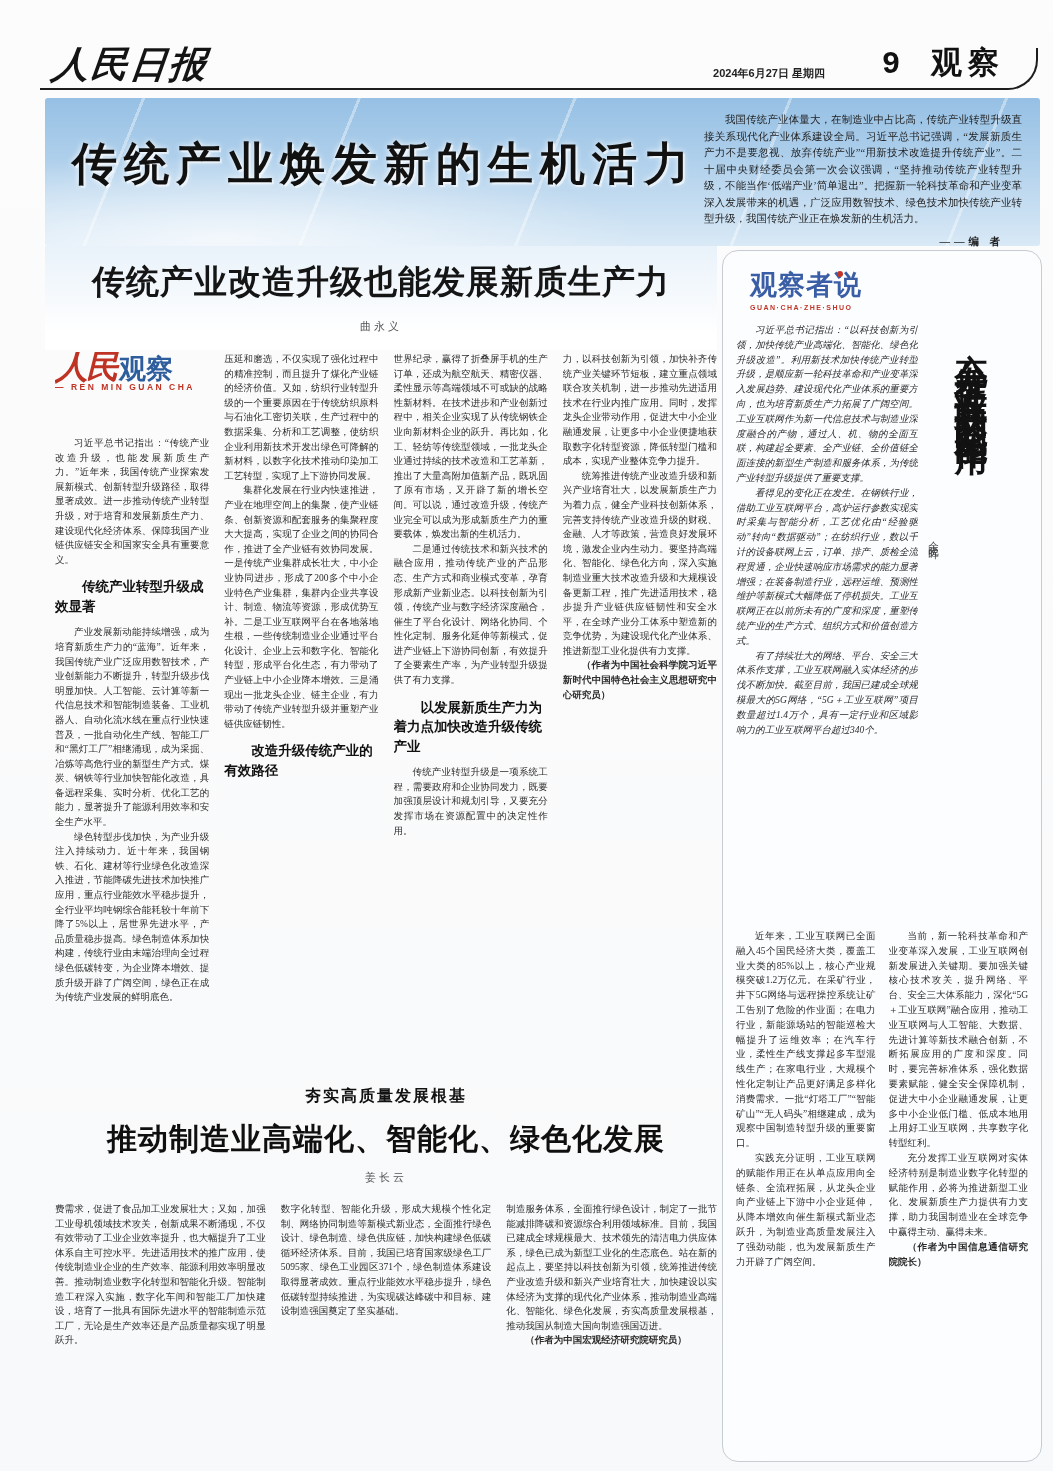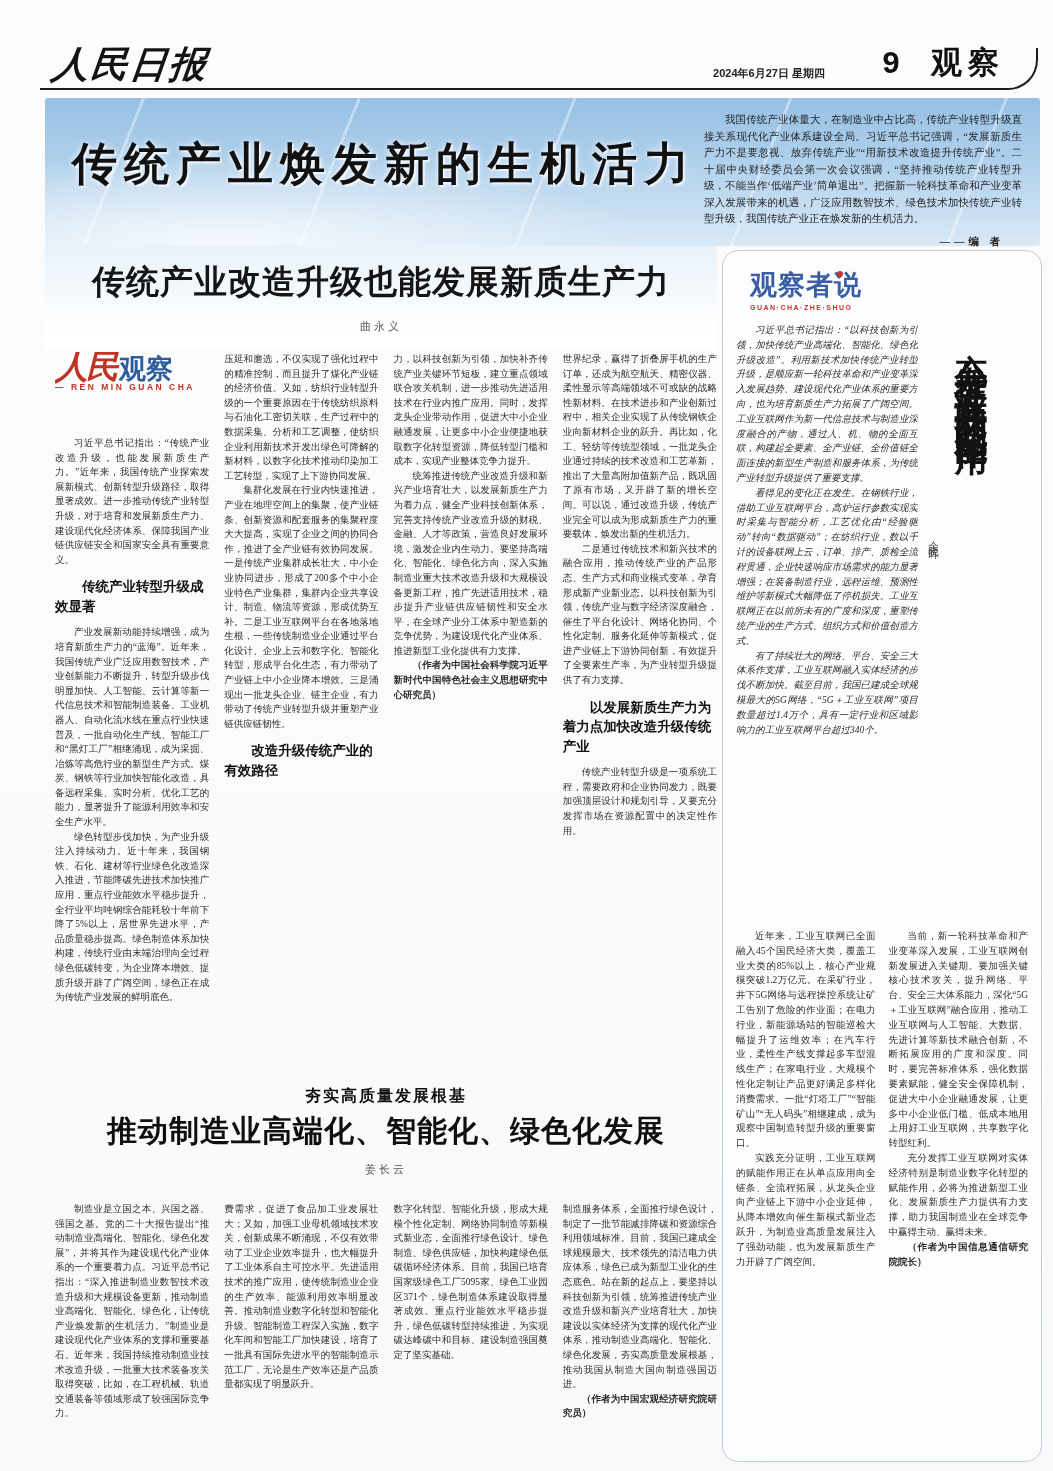--- a/index.html
+++ b/index.html
@@ -105,21 +105,21 @@
     writing-mode:vertical-rl; font-family:"Liberation Sans","DejaVu Sans",sans-serif;
     font-weight:900; font-size:33px; letter-spacing:7px; color:#121212; margin:4px 0 0 6px;
   }
   .obs-lower { display:flex; gap:13px; margin-top:12px; height:540px; }
   .obs-col { flex:1 1 0; font-size:9.5px; line-height:14.8px; text-align:justify; overflow:hidden; }
   .obs-col p { margin:0; text-indent:2em; }
   
   .bottom-head { position:absolute; left:55px; top:1084px; width:662px; text-align:center; }
   .bottom-kicker { margin:2px; font-size:16px; font-weight:bold; letter-spacing:2px;
     font-family:"Liberation Sans",sans-serif; color:#111; }
-  .bottom-title { margin:4px 0 0; font-size:30px; font-weight:900; letter-spacing:1px;
+  .bottom-title { margin:12px 0 0; font-size:30px; font-weight:900; letter-spacing:1px;
     font-family:Liberation Sans, sans-serif; color:#0f0f0f; white-space:nowrap; }
   .bottom-byline { margin:10px 0 0; font-size:11px; color:#555; letter-spacing:3px; }
   .bottom-cols {
     position:absolute; left:55px; top:1202px; width:662px; height:260px;
     display:flex; gap:15px;
   }
 </style>
 </head>
 <body>
 
@@ -156,29 +156,29 @@
       <div class="subhead">传统产业转型升级成效显著</div>
       <p>产业发展新动能持续增强，成为培育新质生产力的“蓝海”。近年来，我国传统产业广泛应用数智技术，产业创新能力不断提升，转型升级步伐明显加快。人工智能、云计算等新一代信息技术和智能制造装备、工业机器人、自动化流水线在重点行业快速普及，一批自动化生产线、智能工厂和“黑灯工厂”相继涌现，成为采掘、冶炼等高危行业的新型生产方式。煤炭、钢铁等行业加快智能化改造，具备远程采集、实时分析、优化工艺的能力，显著提升了能源利用效率和安全生产水平。</p>
       <p>绿色转型步伐加快，为产业升级注入持续动力。近十年来，我国钢铁、石化、建材等行业绿色化改造深入推进，节能降碳先进技术加快推广应用，重点行业能效水平稳步提升，全行业平均吨钢综合能耗较十年前下降了5%以上，居世界先进水平，产品质量稳步提高。绿色制造体系加快构建，传统行业由末端治理向全过程绿色低碳转变，为企业降本增效、提质升级开辟了广阔空间，绿色正在成为传统产业发展的鲜明底色。</p>
     </div>
     <div class="col">
       <p style="text-indent:0">压延和磨选，不仅实现了强化过程中的精准控制，而且提升了煤化产业链的经济价值。又如，纺织行业转型升级的一个重要原因在于传统纺织原料与石油化工密切关联，生产过程中的数据采集、分析和工艺调整，使纺织企业利用新技术开发出绿色可降解的新材料，以数字化技术推动印染加工工艺转型，实现了上下游协同发展。</p>
       <p>集群化发展在行业内快速推进，产业在地理空间上的集聚，使产业链条、创新资源和配套服务的集聚程度大大提高，实现了企业之间的协同合作，推进了全产业链有效协同发展。一是传统产业集群成长壮大，中小企业协同进步，形成了200多个中小企业特色产业集群，集群内企业共享设计、制造、物流等资源，形成优势互补。二是工业互联网平台在各地落地生根，一些传统制造业企业通过平台化设计、企业上云和数字化、智能化转型，形成平台化生态，有力带动了产业链上中小企业降本增效。三是涌现出一批龙头企业、链主企业，有力带动了传统产业转型升级并重塑产业链供应链韧性。</p>
       <div class="subhead">改造升级传统产业的有效路径</div>
     </div>
     <div class="col">
-      <p style="text-indent:0">力，以科技创新为引领，加快补齐传统产业关键环节短板，建立重点领域联合攻关机制，进一步推动先进适用技术在行业内推广应用。同时，发挥龙头企业带动作用，促进大中小企业融通发展，让更多中小企业便捷地获取数字化转型资源，降低转型门槛和成本，实现产业整体竞争力提升。</p>
-      <p>统筹推进传统产业改造升级和新兴产业培育壮大，以发展新质生产力为着力点，健全产业科技创新体系，完善支持传统产业改造升级的财税、金融、人才等政策，营造良好发展环境，激发企业内生动力。要坚持高端化、智能化、绿色化方向，深入实施制造业重大技术改造升级和大规模设备更新工程，推广先进适用技术，稳步提升产业链供应链韧性和安全水平，在全球产业分工体系中塑造新的竞争优势，为建设现代化产业体系、推进新型工业化提供有力支撑。</p>
-      <p class="attribution">（作者为中国社会科学院习近平新时代中国特色社会主义思想研究中心研究员）</p>
-    </div>
-    <div class="col">
       <p style="text-indent:0">世界纪录，赢得了折叠屏手机的生产订单，还成为航空航天、精密仪器、柔性显示等高端领域不可或缺的战略性新材料。在技术进步和产业创新过程中，相关企业实现了从传统钢铁企业向新材料企业的跃升。再比如，化工、轻纺等传统型领域，一批龙头企业通过持续的技术改造和工艺革新，推出了大量高附加值新产品，既巩固了原有市场，又开辟了新的增长空间。可以说，通过改造升级，传统产业完全可以成为形成新质生产力的重要载体，焕发出新的生机活力。</p>
       <p>二是通过传统技术和新兴技术的融合应用，推动传统产业的产品形态、生产方式和商业模式变革，孕育形成新产业新业态。以科技创新为引领，传统产业与数字经济深度融合，催生了平台化设计、网络化协同、个性化定制、服务化延伸等新模式，促进产业链上下游协同创新，有效提升了全要素生产率，为产业转型升级提供了有力支撑。</p>
       <div class="subhead">以发展新质生产力为着力点加快改造升级传统产业</div>
       <p>传统产业转型升级是一项系统工程，需要政府和企业协同发力，既要加强顶层设计和规划引导，又要充分发挥市场在资源配置中的决定性作用。</p>
+    </div>
+    <div class="col">
+      <p style="text-indent:0">力，以科技创新为引领，加快补齐传统产业关键环节短板，建立重点领域联合攻关机制，进一步推动先进适用技术在行业内推广应用。同时，发挥龙头企业带动作用，促进大中小企业融通发展，让更多中小企业便捷地获取数字化转型资源，降低转型门槛和成本，实现产业整体竞争力提升。</p>
+      <p>统筹推进传统产业改造升级和新兴产业培育壮大，以发展新质生产力为着力点，健全产业科技创新体系，完善支持传统产业改造升级的财税、金融、人才等政策，营造良好发展环境，激发企业内生动力。要坚持高端化、智能化、绿色化方向，深入实施制造业重大技术改造升级和大规模设备更新工程，推广先进适用技术，稳步提升产业链供应链韧性和安全水平，在全球产业分工体系中塑造新的竞争优势，为建设现代化产业体系、推进新型工业化提供有力支撑。</p>
+      <p class="attribution">（作者为中国社会科学院习近平新时代中国特色社会主义思想研究中心研究员）</p>
     </div>
   </div>
 
   <div class="sidebar">
     <div class="obs-badge">
       <div class="obs-cn">
         <span>观察者</span><span class="obs-shuo">说</span>
       </div>
       <div class="obs-latin">GUAN·CHA·ZHE·SHUO</div>
     </div>
@@ -204,23 +204,20 @@
     </div>
   </div>
 
   <div class="bottom-head">
     <p class="bottom-kicker">夯实高质量发展根基</p>
     <h2 class="bottom-title">推动制造业高端化、智能化、绿色化发展</h2>
     <p class="bottom-byline">姜长云</p>
   </div>
   <div class="bottom-cols">
     <div class="col">
-      <p>制造业是立国之本、兴国之器、强国之基。党的二十大报告提出“推动制造业高端化、智能化、绿色化发展”，并将其作为建设现代化产业体系的一个重要着力点。习近平总书记指出：“深入推进制造业数智技术改造升级和大规模设备更新，推动制造业高端化、智能化、绿色化，让传统产业焕发新的生机活力。”制造业是建设现代化产业体系的支撑和重要基石。近年来，我国持续推动制造业技术改造升级，一批重大技术装备攻关取得突破，比如，在工程机械、轨道交通装备等领域形成了较强国际竞争力。</p>
-    </div>
-    <div class="col">
       <p style="text-indent:0">费需求，促进了食品加工业发展壮大；又如，加强工业母机领域技术攻关，创新成果不断涌现，不仅有效带动了工业企业效率提升，也大幅提升了工业体系自主可控水平。先进适用技术的推广应用，使传统制造业企业的生产效率、能源利用效率明显改善。推动制造业数字化转型和智能化升级。智能制造工程深入实施，数字化车间和智能工厂加快建设，培育了一批具有国际先进水平的智能制造示范工厂，无论是生产效率还是产品质量都实现了明显跃升。</p>
     </div>
     <div class="col">
       <p style="text-indent:0">数字化转型、智能化升级，形成大规模个性化定制、网络协同制造等新模式新业态，全面推行绿色设计、绿色制造、绿色供应链，加快构建绿色低碳循环经济体系。目前，我国已培育国家级绿色工厂5095家、绿色工业园区371个，绿色制造体系建设取得显著成效。重点行业能效水平稳步提升，绿色低碳转型持续推进，为实现碳达峰碳中和目标、建设制造强国奠定了坚实基础。</p>
     </div>
     <div class="col">
       <p style="text-indent:0">制造服务体系，全面推行绿色设计，制定了一批节能减排降碳和资源综合利用领域标准。目前，我国已建成全球规模最大、技术领先的清洁电力供应体系，绿色已成为新型工业化的生态底色。站在新的起点上，要坚持以科技创新为引领，统筹推进传统产业改造升级和新兴产业培育壮大，加快建设以实体经济为支撑的现代化产业体系，推动制造业高端化、智能化、绿色化发展，夯实高质量发展根基，推动我国从制造大国向制造强国迈进。</p>
       <p class="attribution">（作者为中国宏观经济研究院研究员）</p>
     </div>
   </div>

